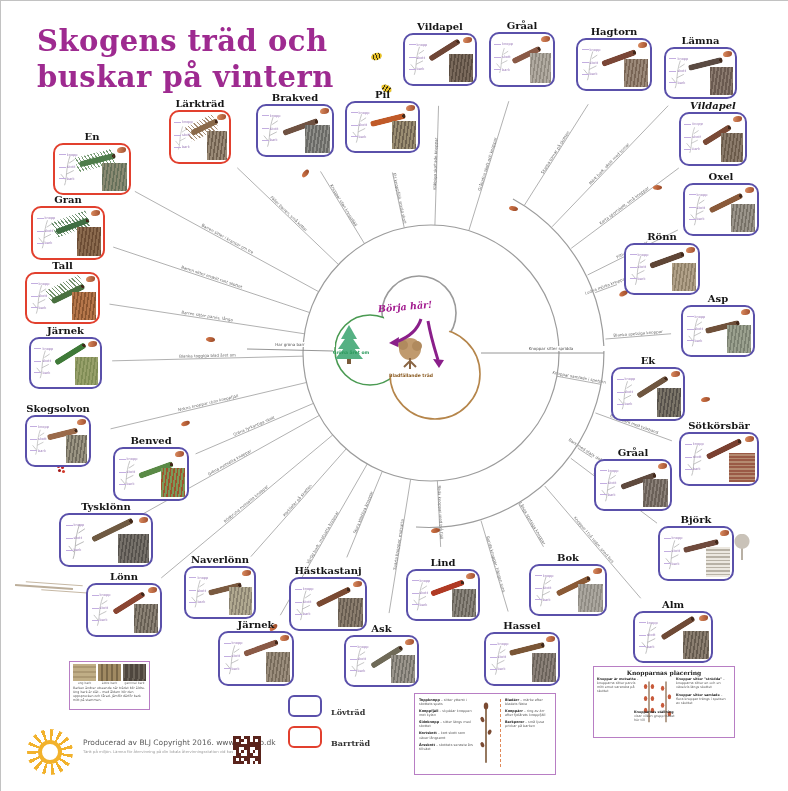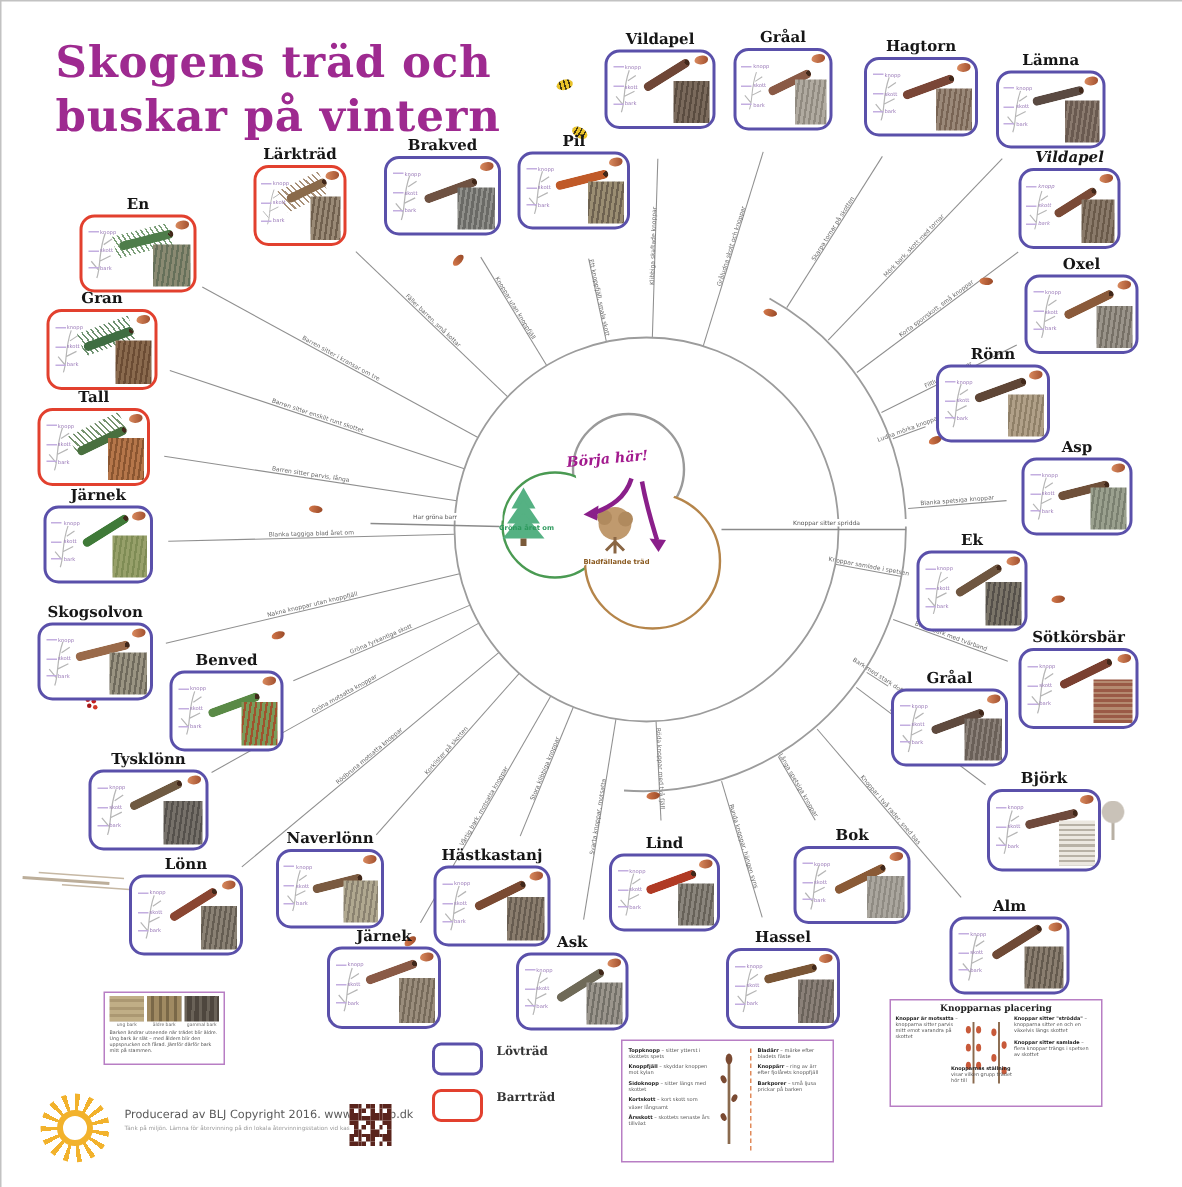--- a/index.html
+++ b/index.html
@@ -31,21 +31,21 @@
         background:linear-gradient(90deg,#d98a5e,#a35130);z-index:2;}
   
   .clabel{position:absolute;z-index:4;text-align:center;}
   .start{left:368px;top:300px;width:72px;font-family:"DejaVu Serif",serif;font-style:italic;
          font-weight:bold;font-size:9.5px;color:#a21a8e;transform:rotate(-5deg);}
   .ever{left:322px;top:349px;width:56px;font-size:4.5px;font-weight:bold;color:#2e9a5e;}
   .deci{left:370px;top:372px;width:80px;font-size:4.5px;font-weight:bold;color:#8a5a20;}
   .blabel{position:absolute;z-index:4;font-size:4px;color:#555;background:#fff;text-align:center;padding:0 1px;}
   
   #legend{position:absolute;left:287px;top:694px;z-index:3;}
-  .lrow{display:flex;align-items:flex-start;margin-bottom:9px;}
+  .lrow{display:flex;align-items:flex-end;margin-bottom:9px;}
   .lswatch{display:inline-block;width:30px;height:18px;border-radius:6px;background:#fff;margin-right:9px;}
   .lswatch.lov{border:2.5px solid #5a50aa;}
   .lswatch.barr{border:2.5px solid #e2402e;}
   .llab{font-family:"DejaVu Serif",serif;font-weight:bold;font-size:8px;color:#333;}
   
   .ibox{position:absolute;z-index:3;background:#fff;border:1.5px solid #b87ec4;overflow:hidden;}
   #barkbox{left:68px;top:660px;width:79px;height:47px;}
   .bswatches{display:flex;gap:2px;padding:2px 3px 0 3px;}
   .bsw{width:23px;height:17px;}
   .bcaps{display:flex;gap:2px;padding:0 3px;}
@@ -261,21 +261,21 @@
             <path d="M6 38C9 30 7 20 12 6M8 26L16 22M7 32L2 26M11 14L17 10" fill="none" stroke="#b6b6b6" stroke-width="0.9"></path>
           </svg>
           <div class="ann" style="left:5%;top:18%"><span class="lead"></span>knopp</div>
           <div class="ann" style="left:5%;top:44%"><span class="lead"></span>skott</div>
           <div class="ann" style="left:5%;top:68%"><span class="lead"></span>bark</div>
           <div class="twig" style="left:32%;top:24%;width:50%;transform:rotate(-32deg);background-image:radial-gradient(circle at 96% 50%, #42281a 0 1.8px, rgba(0,0,0,0) 1.9px),linear-gradient(#3f7a38,#3f7a38)"></div>
           <div class="bark" style="background:repeating-linear-gradient(98deg, #97a06a 0px, #97a06a 2px, #7f8c55 2px, #7f8c55 3.5px)"></div>
           <div class="moth"></div>
         </div>
       </div>
-      <div class="card-wrap" style="left: 24px; top: 402px; width: 77px;">
+      <div class="card-wrap" style="left: 24px; top: 402px; width: 66px;">
         <div class="card-label">Skogsolvon</div>
         <div class="card lov" style="height:48px">
           <svg class="sketch" viewBox="0 0 24 40">
             <path d="M6 38C9 30 7 20 12 6M8 26L16 22M7 32L2 26M11 14L17 10" fill="none" stroke="#b6b6b6" stroke-width="0.9"></path>
           </svg>
           <div class="ann" style="left:5%;top:18%"><span class="lead"></span>knopp</div>
           <div class="ann" style="left:5%;top:44%"><span class="lead"></span>skott</div>
           <div class="ann" style="left:5%;top:68%"><span class="lead"></span>bark</div>
           <div class="twig" style="left:32%;top:30%;width:50%;transform:rotate(-14deg);background-image:radial-gradient(circle at 96% 50%, #42281a 0 1.8px, rgba(0,0,0,0) 1.9px),linear-gradient(#9a6a4a,#9a6a4a)"></div>
           <div class="bark" style="background:repeating-linear-gradient(98deg, #9a9482 0px, #9a9482 2px, #6f6a5c 2px, #6f6a5c 3.5px)"></div>
@@ -289,21 +289,21 @@
             <path d="M6 38C9 30 7 20 12 6M8 26L16 22M7 32L2 26M11 14L17 10" fill="none" stroke="#b6b6b6" stroke-width="0.9"></path>
           </svg>
           <div class="ann" style="left:5%;top:18%"><span class="lead"></span>knopp</div>
           <div class="ann" style="left:5%;top:44%"><span class="lead"></span>skott</div>
           <div class="ann" style="left:5%;top:68%"><span class="lead"></span>bark</div>
           <div class="twig" style="left:32%;top:36%;width:50%;transform:rotate(-20deg);background-image:radial-gradient(circle at 96% 50%, #42281a 0 1.8px, rgba(0,0,0,0) 1.9px),linear-gradient(#5a8a46,#5a8a46)"></div>
           <div class="bark" style="background:repeating-linear-gradient(98deg, #7a9a5a 0px, #7a9a5a 2px, #a0522d 2px, #a0522d 3.5px)"></div>
           <div class="moth"></div>
         </div>
       </div>
-      <div class="card-wrap" style="left: 58px; top: 500px; width: 80px;">
+      <div class="card-wrap" style="left: 58px; top: 500px; width: 94px;">
         <div class="card-label">Tysklönn</div>
         <div class="card lov" style="height:50px">
           <svg class="sketch" viewBox="0 0 24 40">
             <path d="M6 38C9 30 7 20 12 6M8 26L16 22M7 32L2 26M11 14L17 10" fill="none" stroke="#b6b6b6" stroke-width="0.9"></path>
           </svg>
           <div class="ann" style="left:5%;top:18%"><span class="lead"></span>knopp</div>
           <div class="ann" style="left:5%;top:44%"><span class="lead"></span>skott</div>
           <div class="ann" style="left:5%;top:68%"><span class="lead"></span>bark</div>
           <div class="twig" style="left:32%;top:24%;width:50%;transform:rotate(-26deg);background-image:radial-gradient(circle at 96% 50%, #42281a 0 1.8px, rgba(0,0,0,0) 1.9px),linear-gradient(#6f5a42,#6f5a42)"></div>
           <div class="bark" style="background:repeating-linear-gradient(98deg, #76716a 0px, #76716a 2px, #55514c 2px, #55514c 3.5px)"></div>

